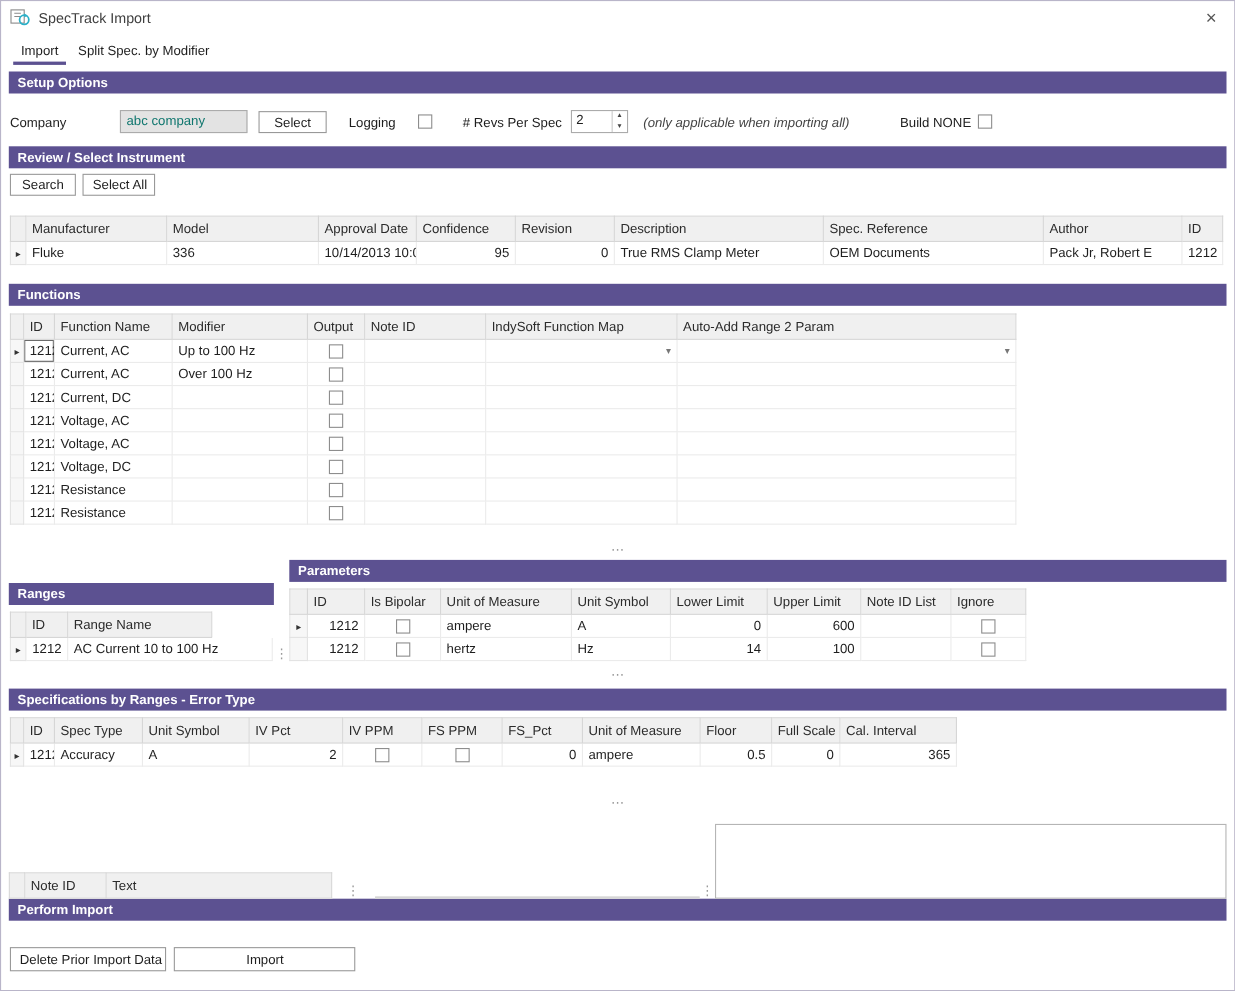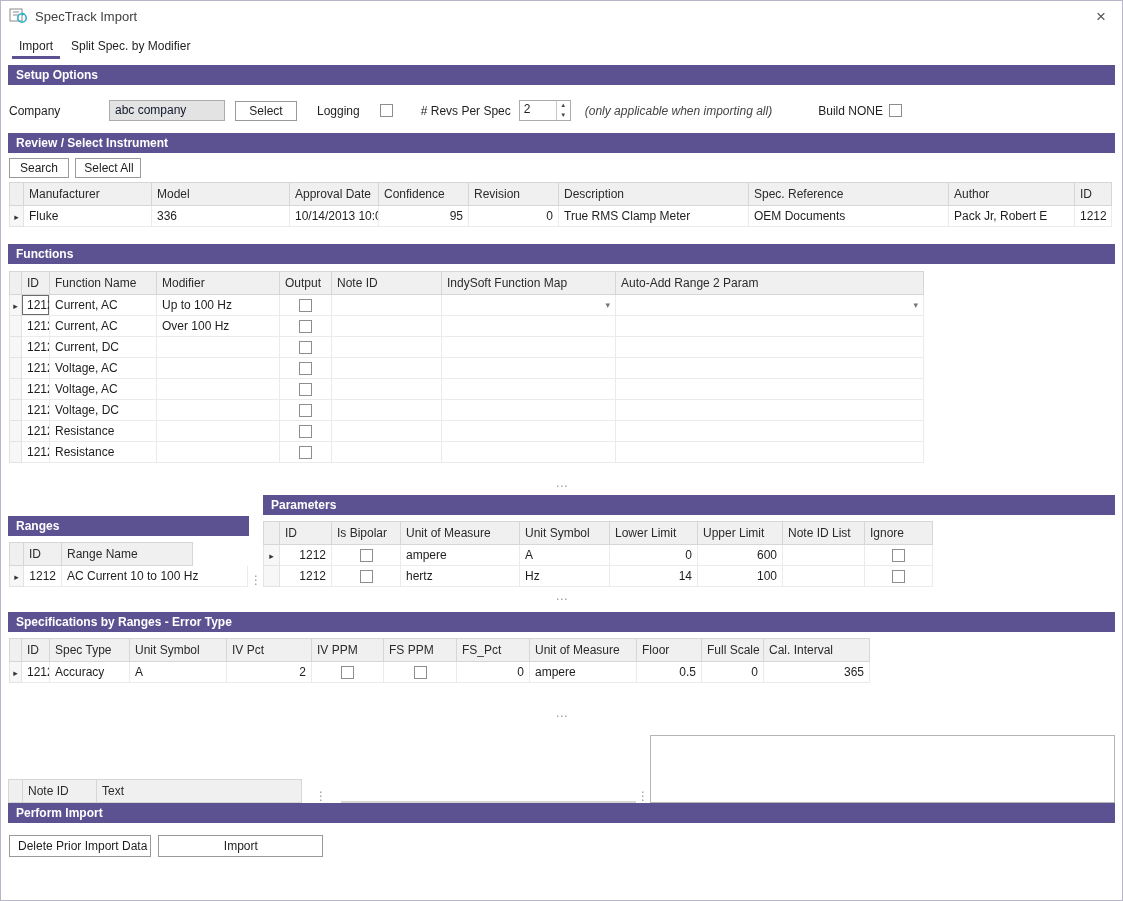--- a/index.html
+++ b/index.html
@@ -60,40 +60,40 @@
 
   <div class="tabs">
     <div class="tab active">Import</div>
     <div class="tab">Split Spec. by Modifier</div>
   </div>
 
   <div class="sechdr" style="margin-top:6px">Setup Options</div>
   <div class="content" style="padding-top:9px;padding-bottom:7px">
     <div class="frow" style="margin-top:6px">
       <span class="lbl" style="width:100px">Company</span>
-      <div class="fld" style="width:116px;color:#0f172a">abc company</div>
+      <div class="fld" style="width:116px;color:#0f766e">abc company</div>
       <div class="btn small" style="margin-left:10px;width:62px">Select</div>
       <span class="lbl" style="margin-left:20px">Logging</span>
       <span class="cb" style="margin-left:20px"></span>
       <span class="lbl" style="margin-left:28px"># Revs Per Spec</span>
       <div class="spin" style="margin-left:8px">
         <div class="val">2</div>
         <div class="arrows">
           <span>▲</span>
           <span>▼</span>
         </div>
       </div>
       <span class="note-italic" style="margin-left:14px">(only applicable when importing all)</span>
       <span class="lbl" style="margin-left:46px">Build NONE</span>
       <span class="cb" style="margin-left:6px"></span>
     </div>
   </div>
 
   <div class="sechdr" style="margin-top:5px">Review / Select Instrument</div>
-  <div class="content" style="padding-top:5px;padding-bottom:4px">
+  <div class="content" style="padding-top:5px;padding-bottom:18px">
     <div class="btn small" style="display:inline-block;width:60px">Search</div>
     <div class="btn small" style="display:inline-block;width:66px;margin-left:3px">Select All</div>
   </div>
   <div class="content">
     <table class="grid" style="width:1102px">
       <colgroup>
           <col style="width:14px">
           <col style="width:128px">
           <col style="width:138px">
           <col style="width:89px">
@@ -411,18 +411,18 @@
           </thead>
       </table>
     </div>
     <div class="vgrip" style="width:40px">⋮</div>
     <div class="graypanel" style="width:295px"></div>
     <div class="vgrip">⋮</div>
     <div class="whitepanel" style="flex:1;height:68px"></div>
   </div>
 
   <div class="sechdr" style="margin-top:0">Perform Import</div>
-  <div class="content" style="padding-top:12px">
+  <div class="content" style="padding-top:24px">
     <div class="btn" style="display:inline-block;width:142px">Delete Prior Import Data</div>
     <div class="btn" style="display:inline-block;width:165px;margin-left:4px">Import</div>
   </div>
 
 </div>
 
 </body></html>

